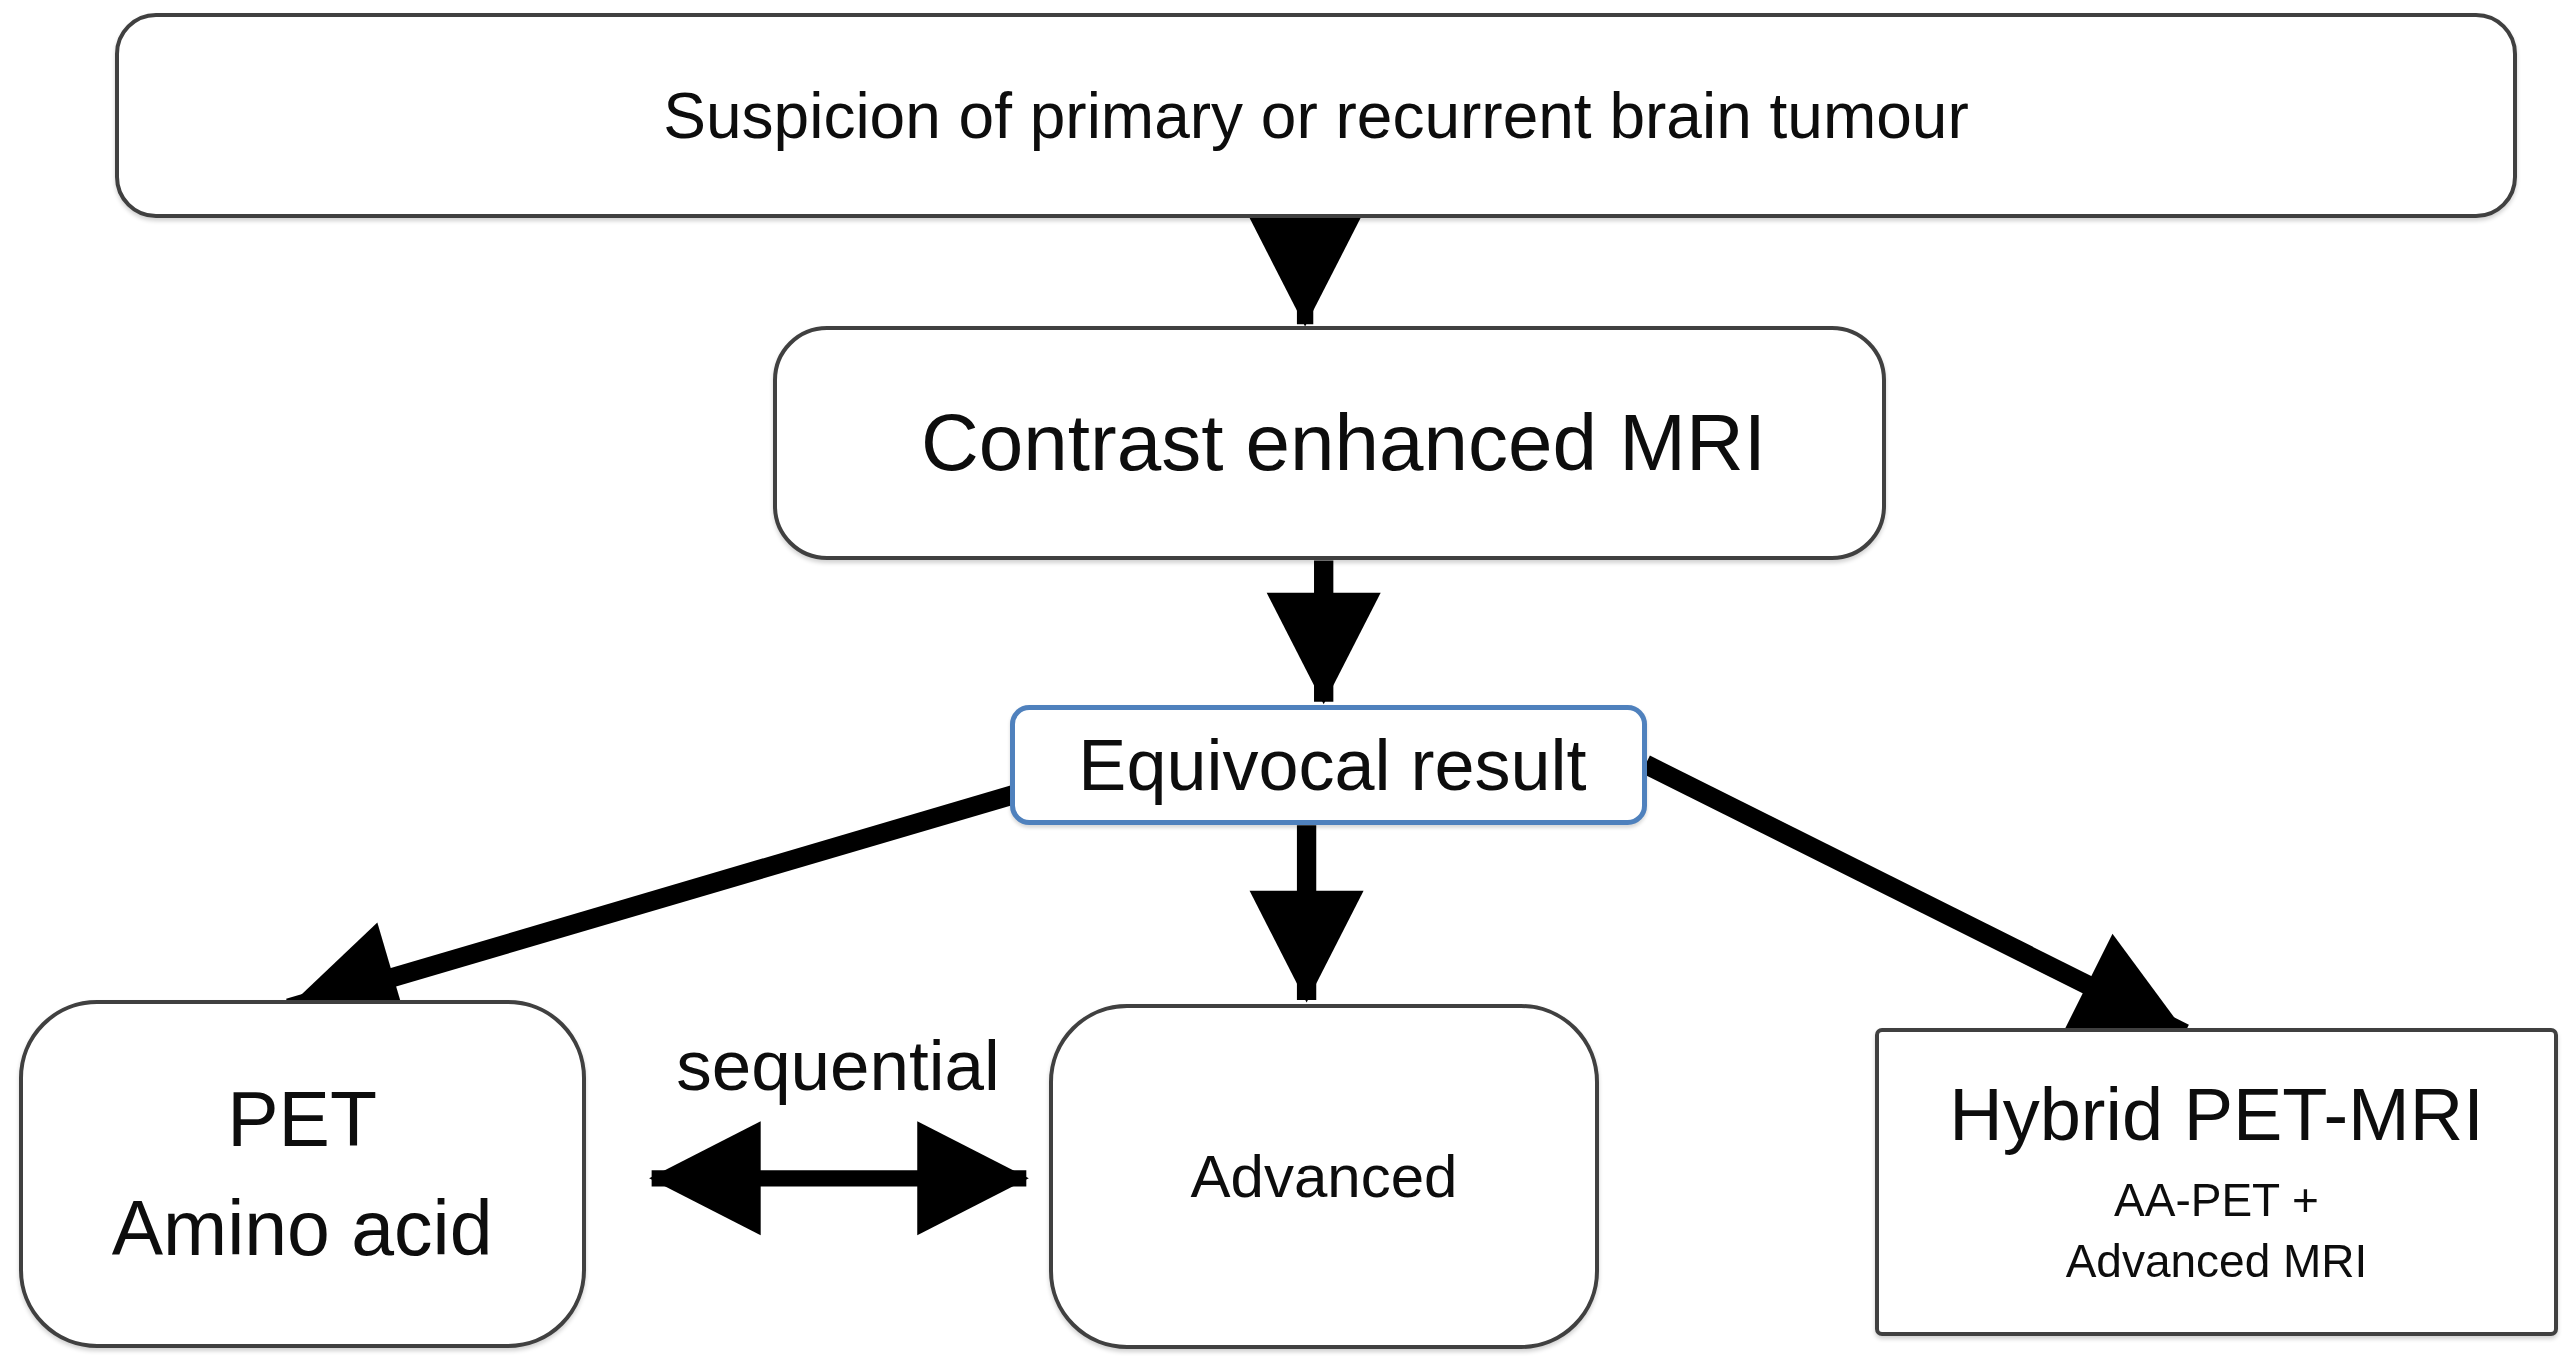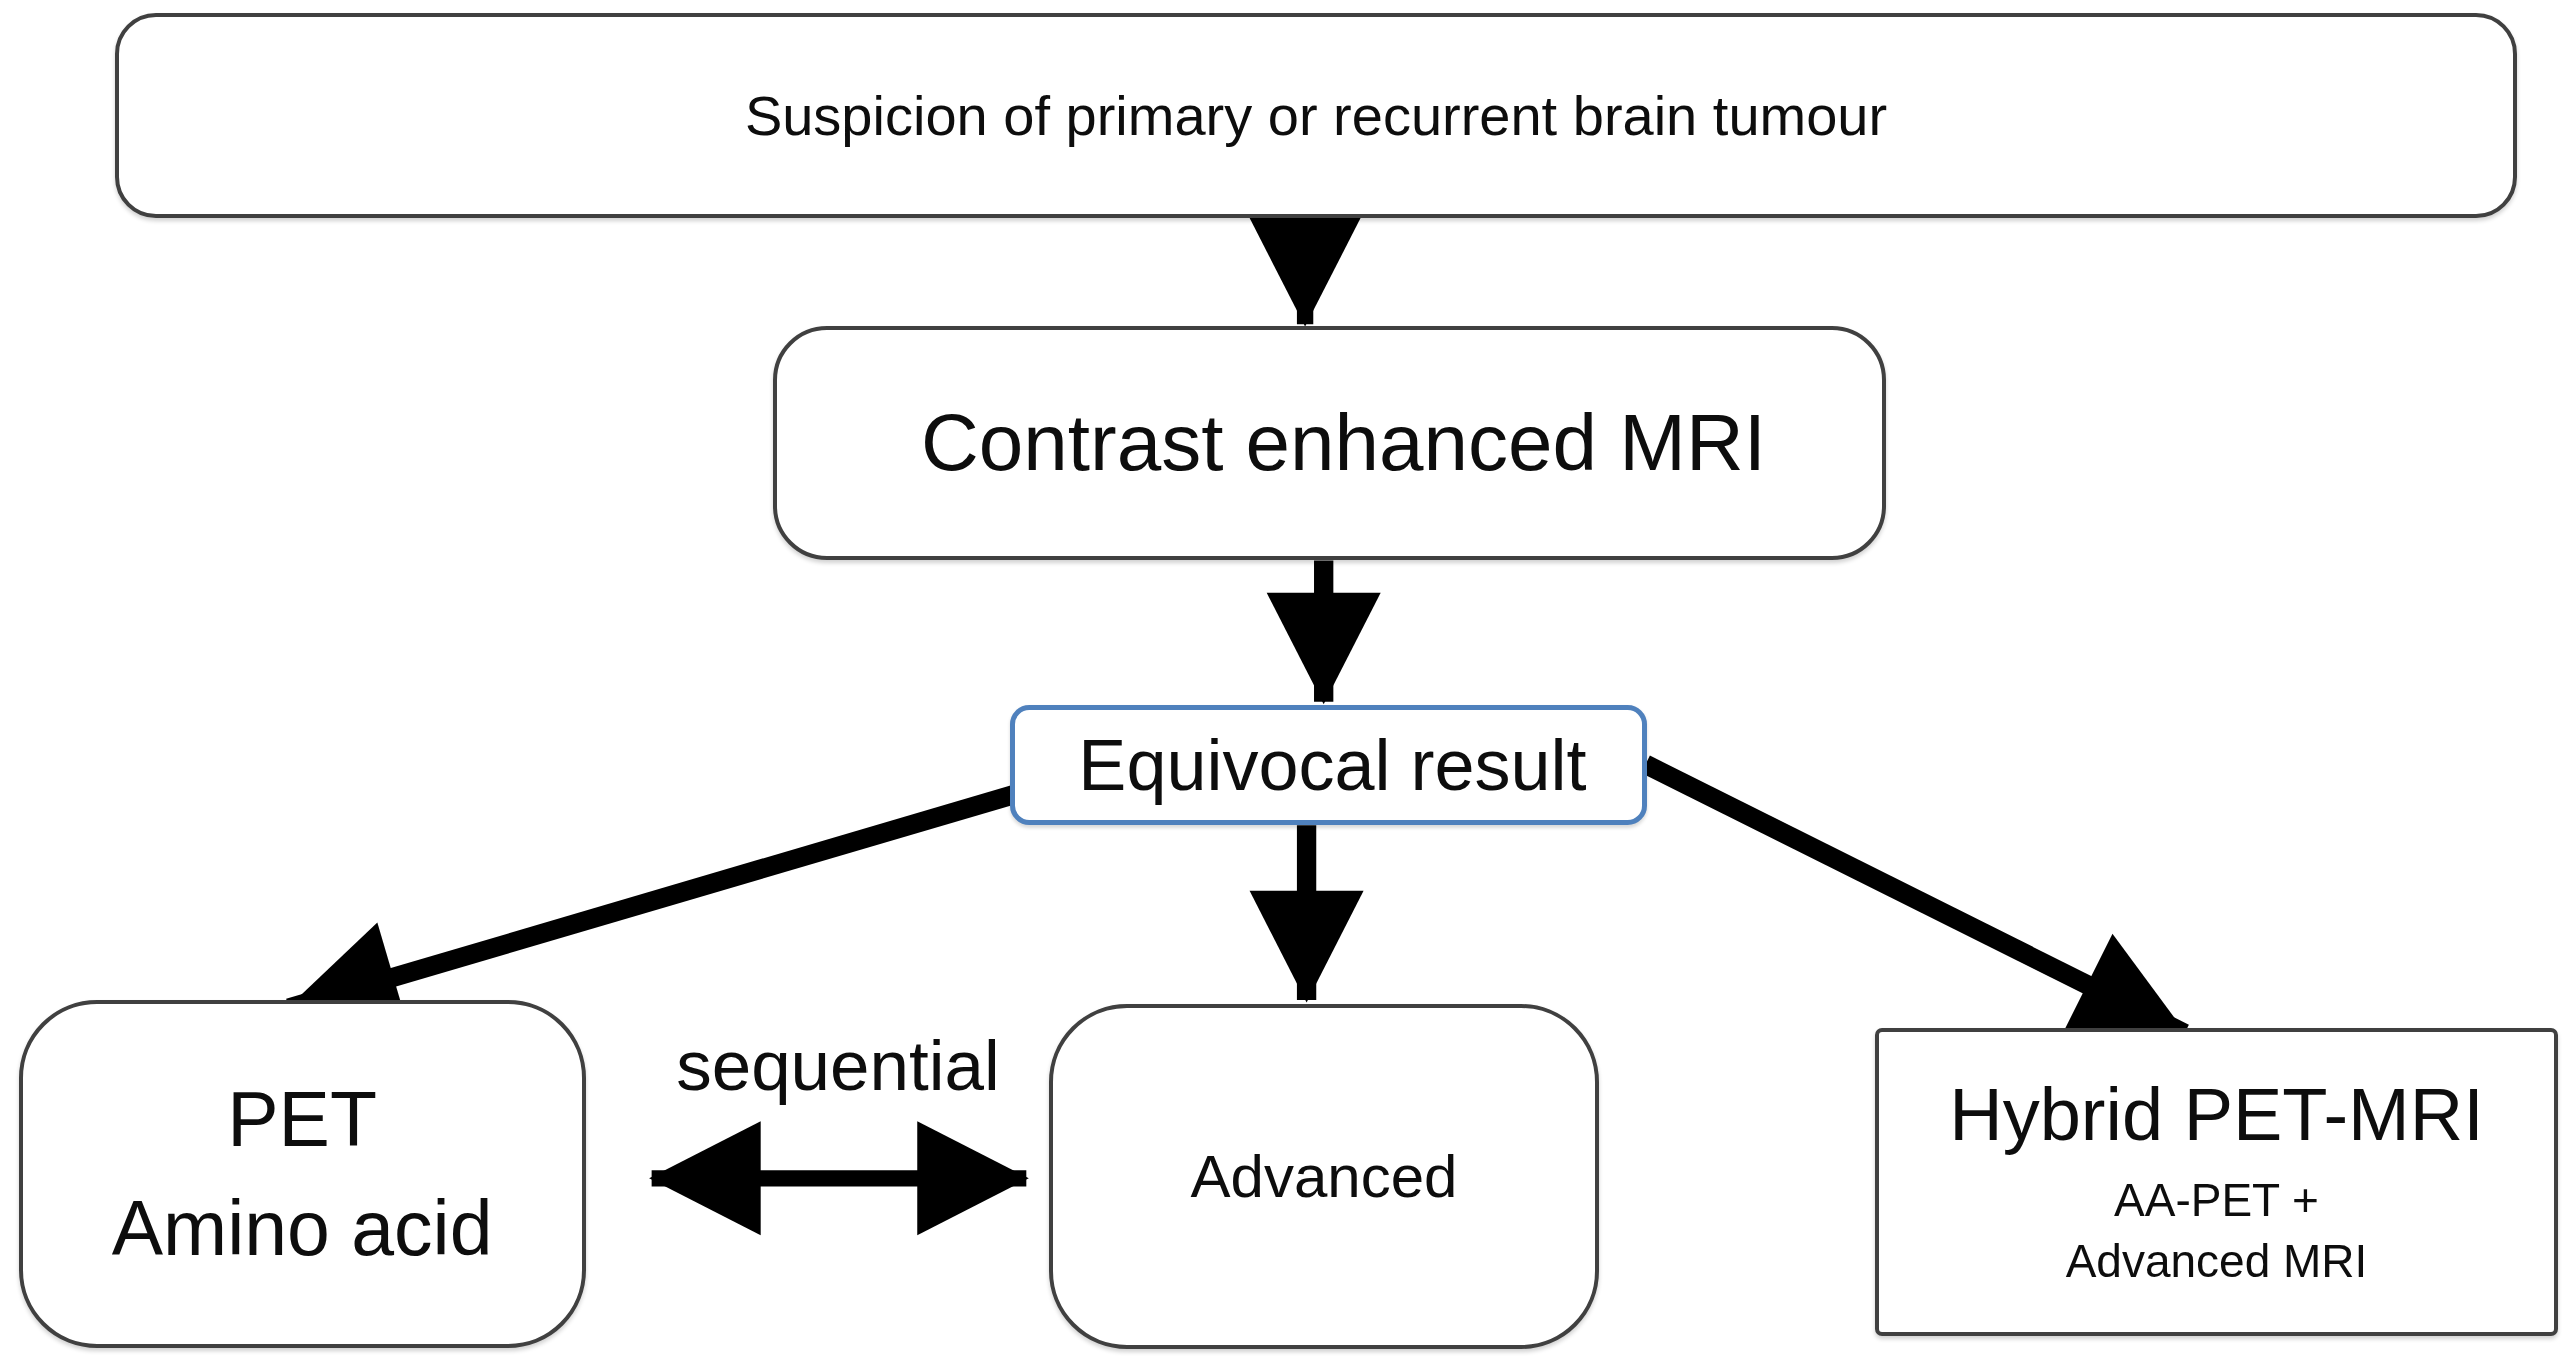--- a/index.html
+++ b/index.html
@@ -32,21 +32,21 @@
     flex-direction: column;
     align-items: center;
     justify-content: center;
     text-align: center;
     box-shadow: 0 3px 4.5px rgba(0,0,0,0.18);
   }
   .node-suspicion {
     left: 115px; top: 13.4px;
     width: 2402px; height: 205px;
     border-radius: 41px;
-    font-size: 56px;
+    font-size: 64px;
   }
   .node-contrast {
     left: 773px; top: 326px;
     width: 1113px; height: 234px;
     border-radius: 54px;
     font-size: 80px;
     padding-left: 28px;
   }
   .node-equivocal {
     left: 1010px; top: 705px;

